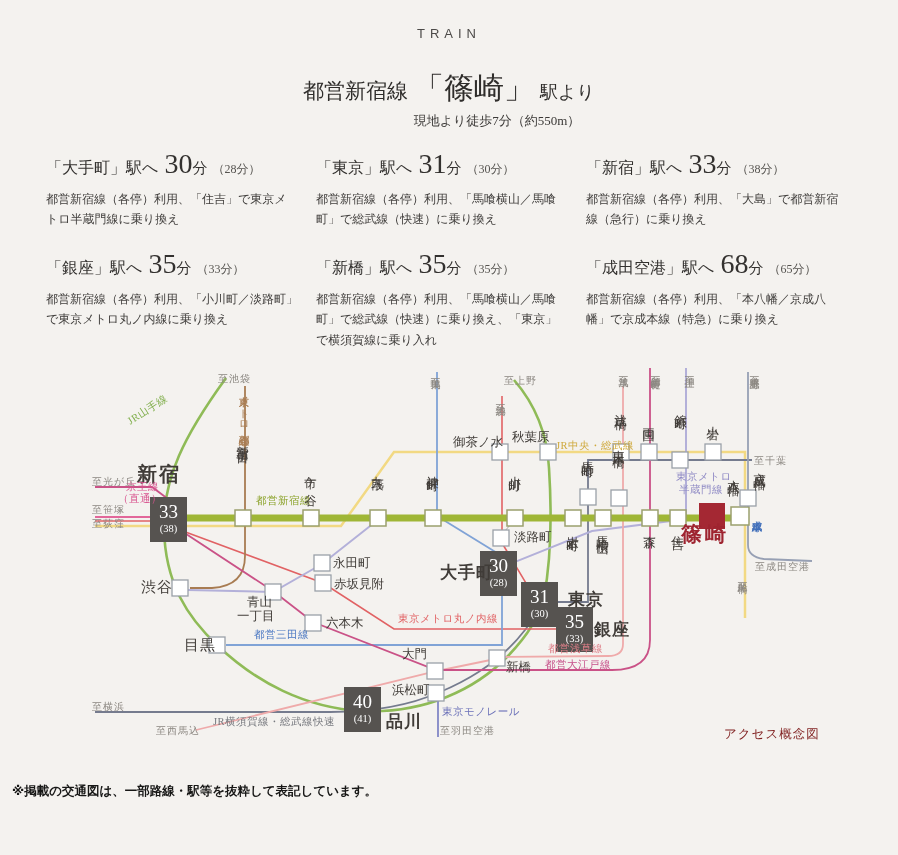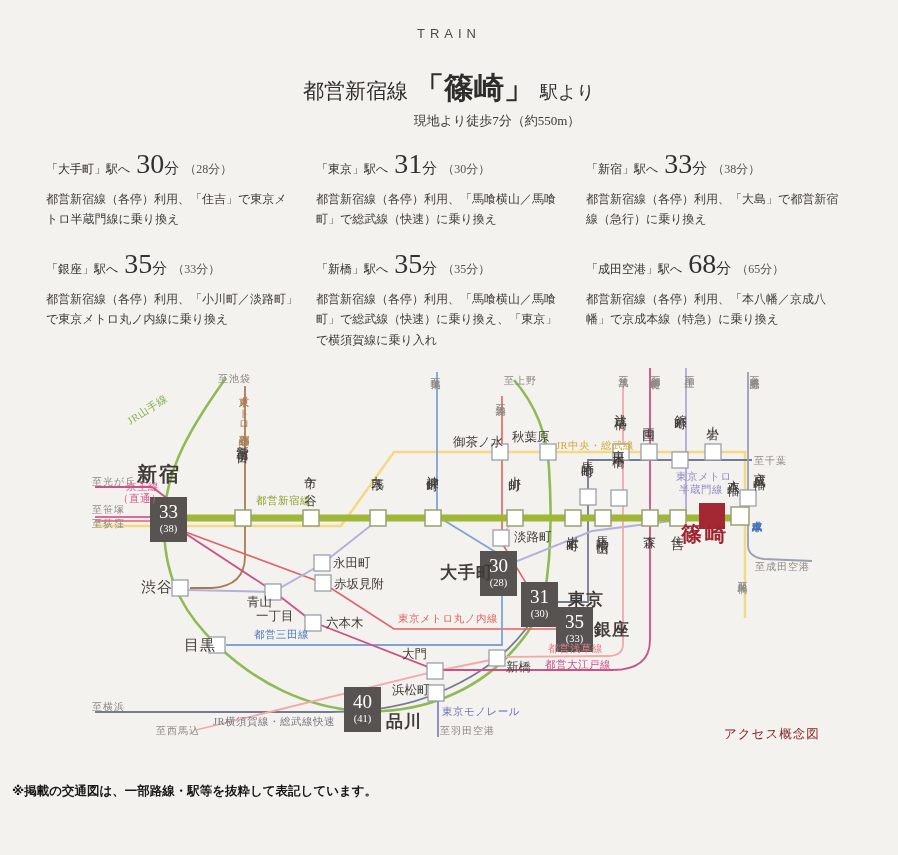--- a/index.html
+++ b/index.html
@@ -8,28 +8,28 @@
     background:#f4f2ef;
     font-family:"Liberation Serif","DejaVu Serif",serif;
     color:#3c3a38;
   }
   
   .eyebrow{position:absolute;top:26px;left:0;width:100%;text-align:center;
     font-family:"Liberation Sans","DejaVu Sans",sans-serif;
     font-size:13px;letter-spacing:5px;color:#4c4a48;}
   .title{position:absolute;top:68px;left:0;width:100%;text-align:center;white-space:nowrap;color:#2f2d2b;}
   .title .t-line{font-size:21px;margin-right:6px;}
-  .title .t-station{font-size:30px;font-weight:bold;margin-right:6px;}
+  .title .t-station{font-size:30px;font-weight:normal;margin-right:6px;}
   .title .t-suffix{font-size:18px;}
   .walk{position:absolute;top:112px;left:0;width:100%;text-align:center;font-size:13px;color:#3a3836;margin-left:48px;}
   
   .dest-grid{position:absolute;top:148px;left:46px;width:820px;
     display:grid;grid-template-columns:270px 270px 280px;grid-auto-rows:100px;}
   .dest-head{display:flex;align-items:baseline;white-space:nowrap;}
-  .dest-name{font-size:12px;color:#33312f;}
+  .dest-name{font-size:16px;color:#33312f;}
   .dest-min{font-size:28px;color:#33312f;margin-left:6px;}
   .dest-unit{font-size:15px;color:#33312f;}
   .dest-alt{font-size:12px;color:#55534f;margin-left:5px;}
   .dest-desc{font-size:12px;line-height:1.7;color:#403e3c;margin:9px 18px 0 0;}
   
   .map{position:absolute;top:360px;left:0;width:898px;height:422px;}
   .map svg{position:absolute;left:0;top:0;}
   .ml{position:absolute;font-size:12.5px;line-height:1;color:#403c38;white-space:nowrap;}
   .v{writing-mode:vertical-rl;text-orientation:upright;letter-spacing:2px;}
   .to{font-size:10px;color:#8b8781;letter-spacing:1px;}
@@ -238,21 +238,21 @@
   <div class="ml" style="left:514px;top:171px">淡路町</div>
   <div class="ml st17" style="left:440px;top:204px">大手町</div>
   <div class="ml st17" style="left:568px;top:231px">東京</div>
   <div class="ml st17" style="left:594px;top:261px">銀座</div>
   <div class="ml ll c-marunouchi" style="left:398px;top:254px">東京メトロ丸ノ内線</div>
   <div class="ml ll c-mita" style="left:254px;top:270px">都営三田線</div>
   <div class="ml" style="left:333px;top:197px">永田町</div>
   <div class="ml" style="left:334px;top:218px">赤坂見附</div>
   <div class="ml" style="left:326px;top:257px">六本木</div>
   <div class="ml" style="left:247px;top:236px">青山</div>
-  <div class="ml" style="left:256px;top:250px">一丁目</div>
+  <div class="ml" style="left:237px;top:250px">一丁目</div>
   <div class="ml med" style="left:141px;top:220px">渋谷</div>
   <div class="ml med" style="left:184px;top:278px">目黒</div>
   <div class="ml to" style="left:92px;top:342px">至横浜</div>
   <div class="ml to" style="left:156px;top:366px">至西馬込</div>
   <div class="ml ll c-jrgray" style="left:213px;top:357px">JR横須賀線・総武線快速</div>
   <div class="ml st17" style="left:386px;top:353px">品川</div>
   <div class="ml" style="left:402px;top:288px">大門</div>
   <div class="ml" style="left:392px;top:324px">浜松町</div>
   <div class="ml" style="left:506px;top:301px">新橋</div>
   <div class="ml ll c-monorail" style="left:442px;top:347px">東京モノレール</div>

